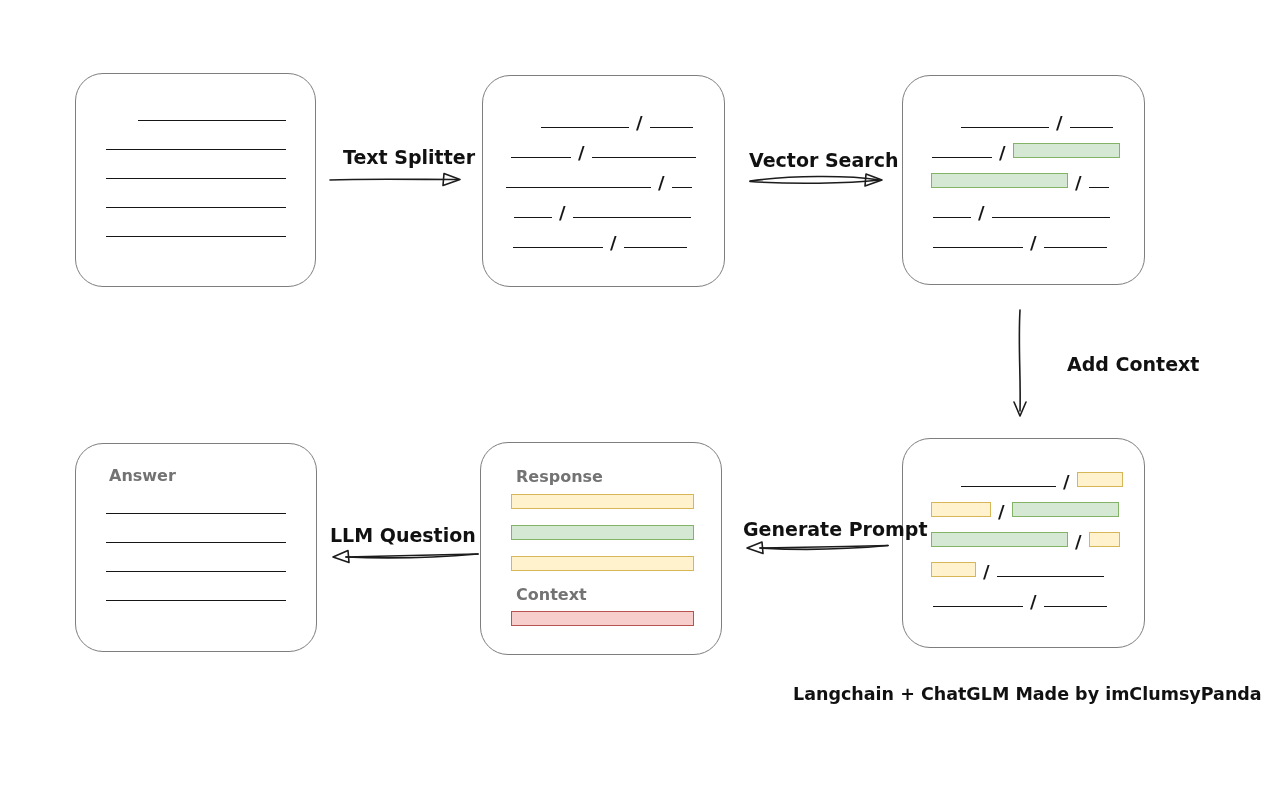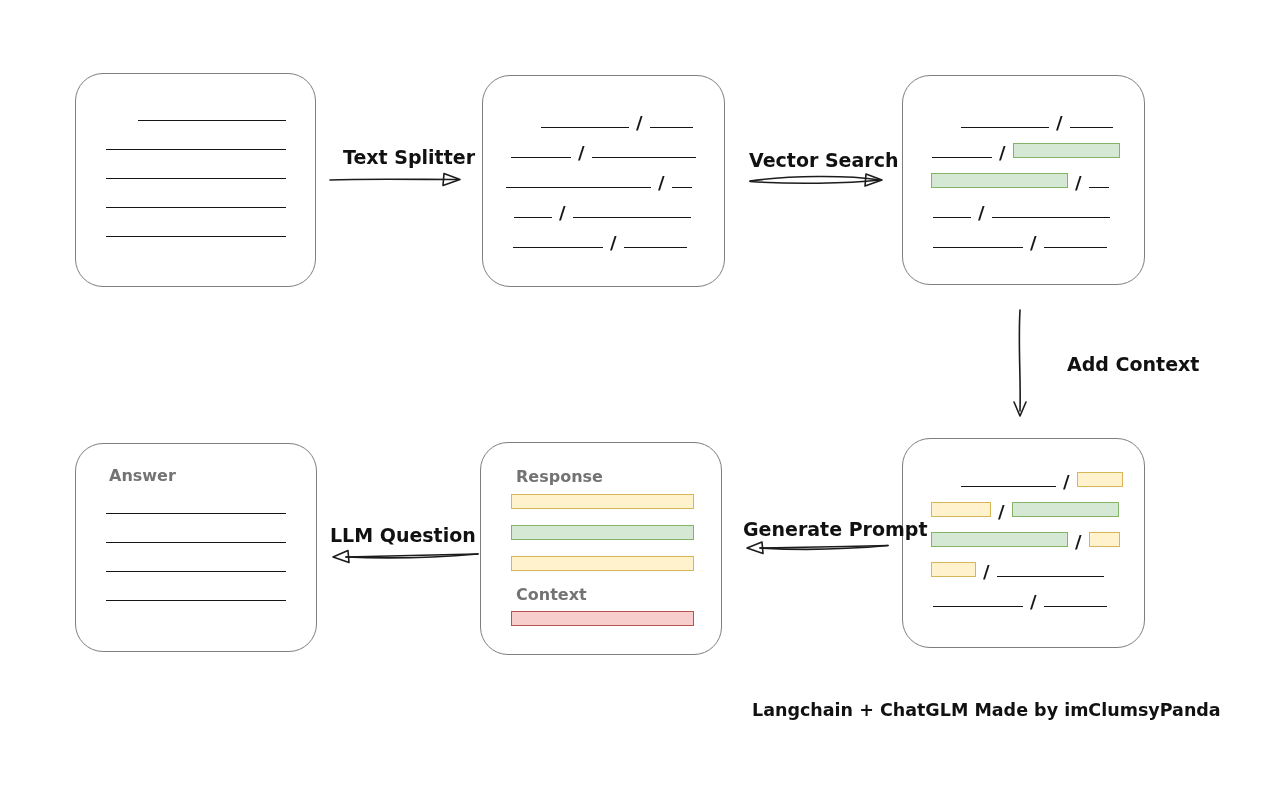--- a/index.html
+++ b/index.html
@@ -180,15 +180,15 @@
   <div class="sketch-box" style="left:75px;top:443px;width:242px;height:209px;padding-top:22px;">
     <div class="box-title" style="margin-left:33px;">Answer</div>
     <div style="margin-top:28px;">
         <div class="doc-line" style="margin-left: 30px; width: 180px;"></div>
         <div class="doc-line" style="margin-left: 30px; width: 180px;"></div>
         <div class="doc-line" style="margin-left: 30px; width: 180px;"></div>
         <div class="doc-line" style="margin-left: 30px; width: 180px;"></div>
       </div>
   </div>
 
-  <div class="caption" style="left:752px;top:684px;margin-top:16px;">Langchain + ChatGLM Made by imClumsyPanda</div>
+  <div class="caption" style="left:793px;top:684px;">Langchain + ChatGLM Made by imClumsyPanda</div>
 
 </div>
 
 </body></html>

